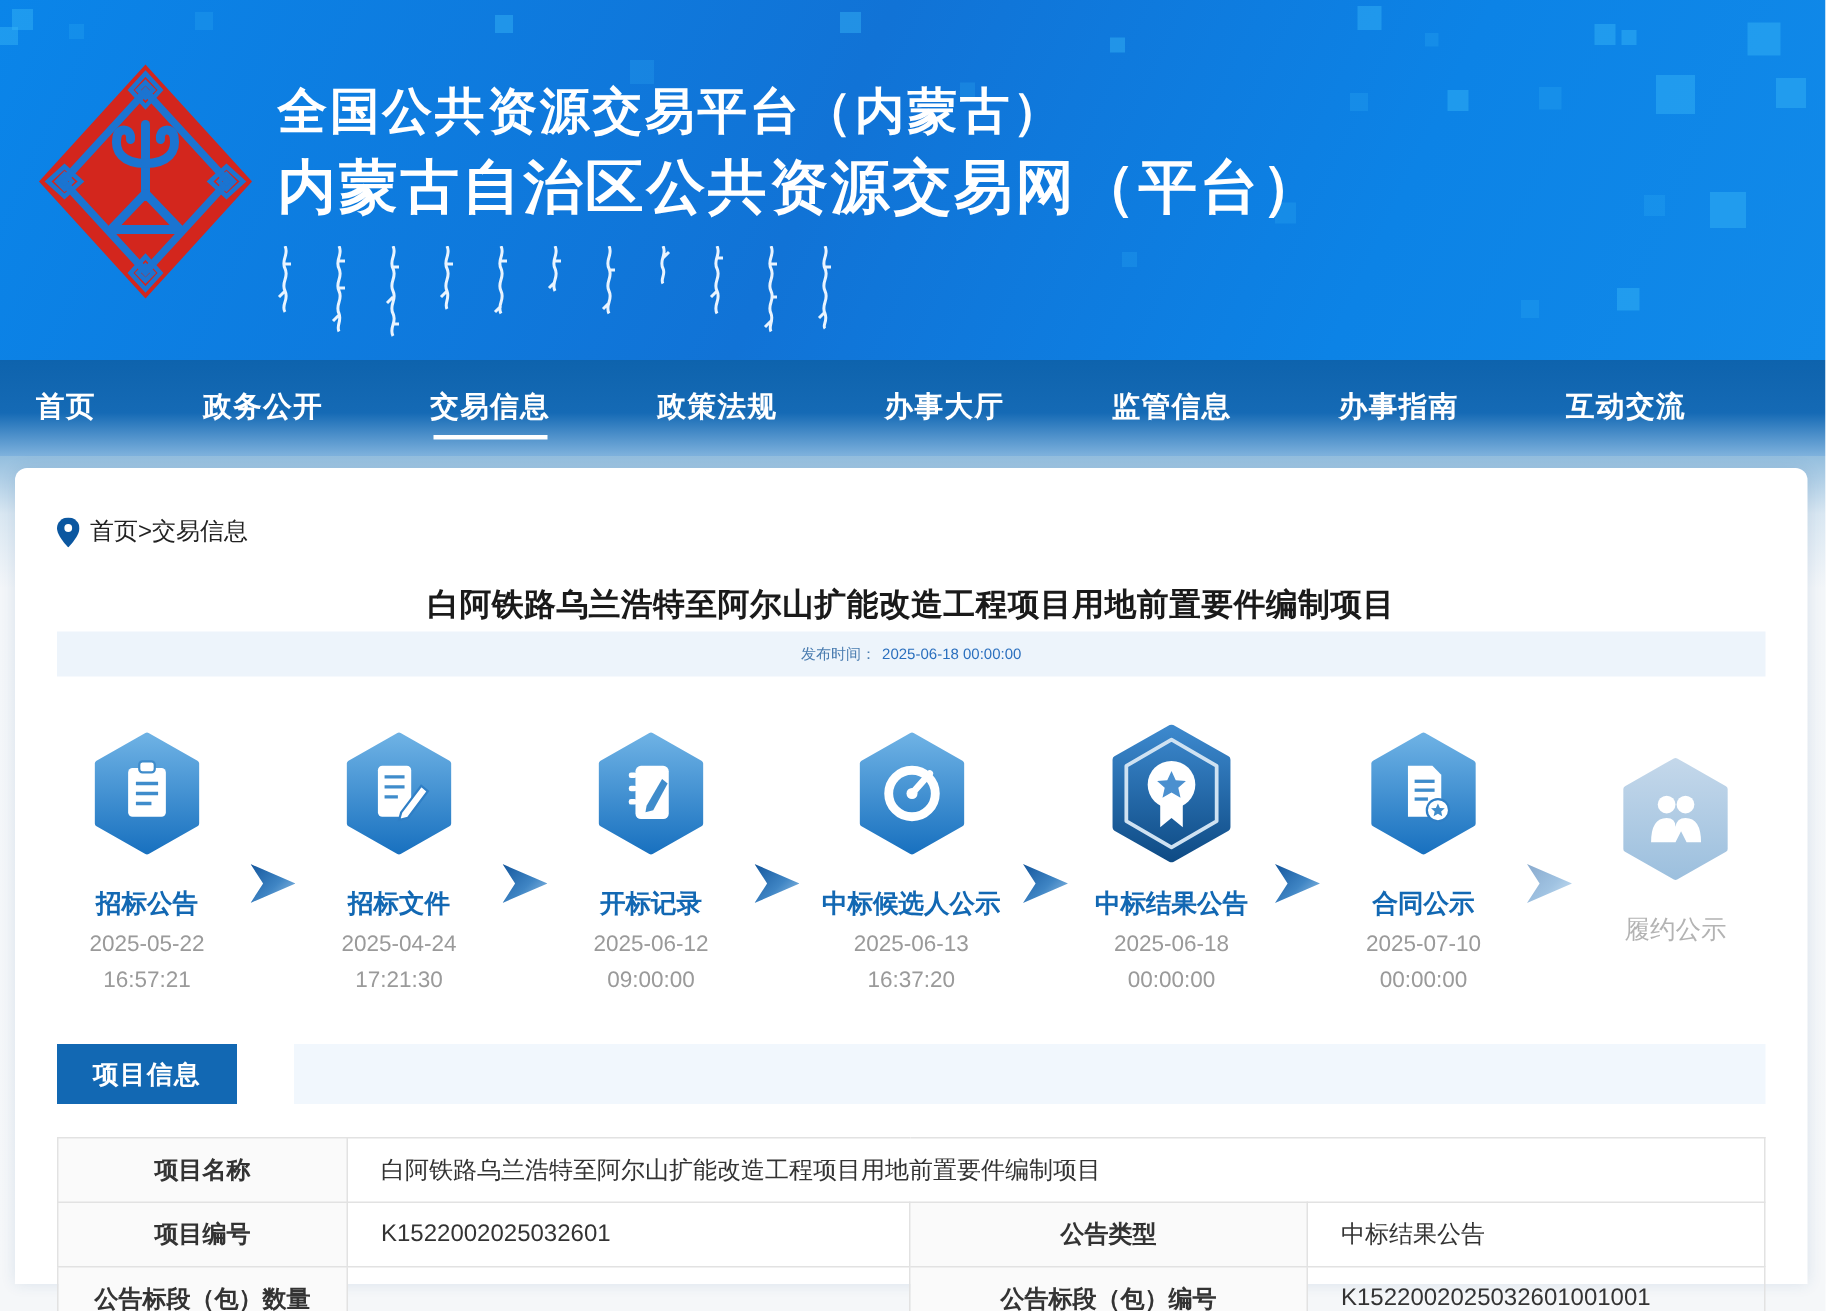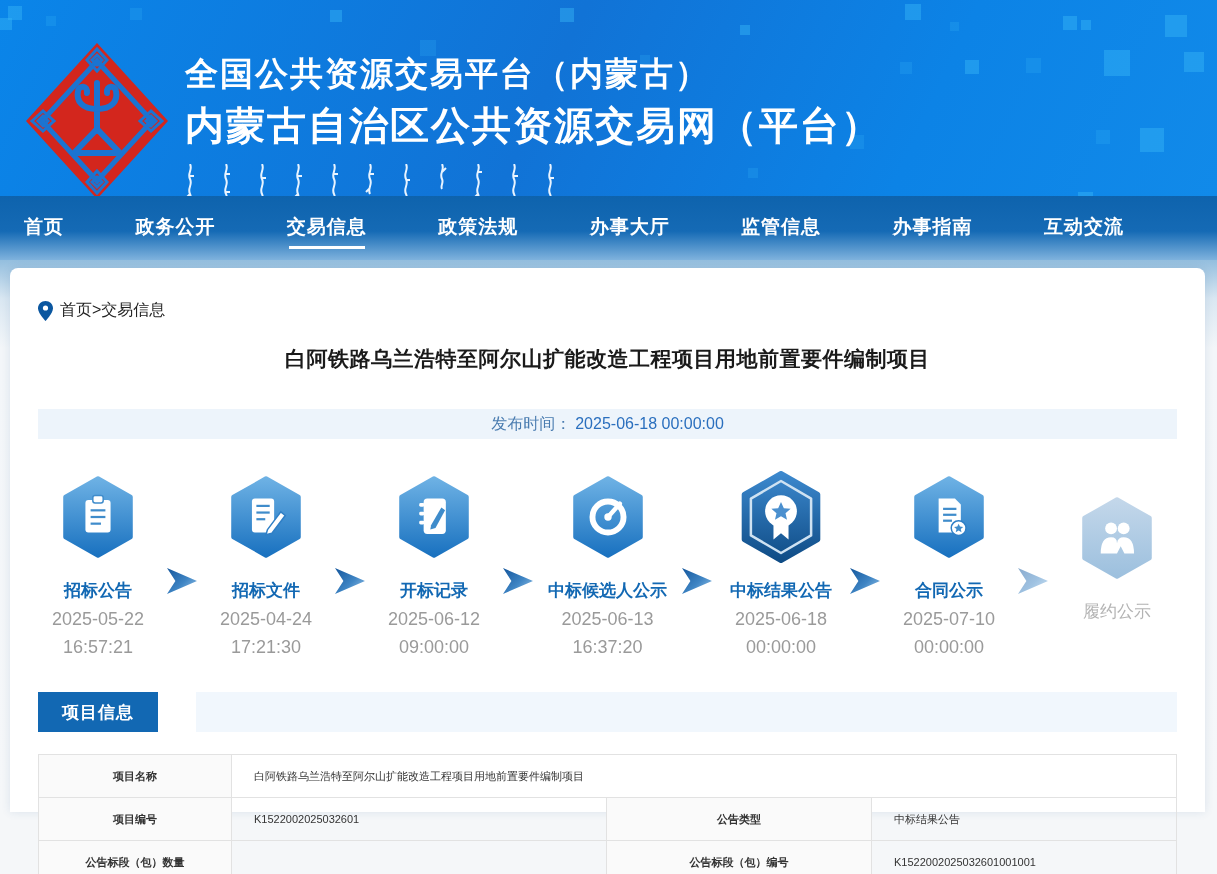--- a/index.html
+++ b/index.html
@@ -1,20 +1,20 @@
 <!DOCTYPE html>
 <html><head>
 <meta charset="utf-8">
 <style>
   html,body{margin:0;padding:0;}
   body{width:1217px;height:874px;overflow:hidden;font-family:"Liberation Sans","DejaVu Sans",sans-serif;background:#f5f7f9;}
   .page{width:1217px;height:874px;position:relative;}
 
   
-  .site-header{position:relative;height:196px;background:linear-gradient(115deg,#0a85e9 0%,#1173d6 45%,#0c83e6 75%,#118ae9 100%);overflow:hidden;}
+  .site-header{position:relative;height:240px;background:linear-gradient(115deg,#0a85e9 0%,#1173d6 45%,#0c83e6 75%,#118ae9 100%);overflow:hidden;}
   .sq{position:absolute;background:#38b6f7;opacity:.45;}
   .sq.dim{opacity:.22;}
   .logo-wrap{position:absolute;left:18px;top:32px;width:158px;height:178px;display:flex;align-items:center;justify-content:center;}
   .titles{position:absolute;left:185px;top:50px;color:#fff;}
   .titles .t1{font-size:33px;font-weight:bold;letter-spacing:2px;line-height:1.45;}
   .titles .t2{font-size:39px;font-weight:bold;letter-spacing:2px;line-height:1.45;}
   .mongolian{display:flex;align-items:flex-start;gap:26px;margin-top:10px;height:70px;}
   .mongolian svg{display:block;}
 
   
@@ -26,43 +26,43 @@
   
   .below{position:relative;height:552px;background:linear-gradient(180deg,#93bede 0%,#d9e7f2 7%,#f3f6f9 16%,#f5f7f9 100%);}
   .panel{position:absolute;left:10px;right:12px;top:8px;bottom:0;background:#fff;border-radius:8px 8px 0 0;box-shadow:0 0 10px rgba(30,80,140,.12);padding:0 28px;box-sizing:border-box;}
 
   .breadcrumb{display:flex;align-items:center;gap:7px;margin-top:32px;font-size:16px;color:#222;}
   .breadcrumb svg{display:block;}
   .crumb-text{cursor:pointer;}
 
   .doc-title{text-align:center;font-size:21px;font-weight:bold;color:#1a1a1a;margin-top:24px;letter-spacing:.5px;}
 
-  .pub-bar{margin-top:36px;height:30px;background:#edf4fb;display:flex;align-items:center;justify-content:center;font-size:16px;}
+  .pub-bar{margin-top:4px;height:30px;background:#edf4fb;display:flex;align-items:center;justify-content:center;font-size:10px;}
   .pub-label{color:#4a7cb0;}
   .pub-time{color:#2a6fbe;margin-left:4px;}
 
   
   .timeline{display:flex;justify-content:space-between;align-items:center;margin-top:32px;padding:0 6px;}
   .step{display:flex;flex-direction:column;align-items:center;min-width:108px;cursor:pointer;}
   .step .icon-row{height:92px;display:flex;align-items:center;justify-content:center;}
   .step-label{margin-top:16px;font-size:17px;font-weight:bold;color:#1268b3;white-space:nowrap;}
-  .step-date,.step-time{margin-top:7px;font-size:18px;color:#9a9a9a;}
+  .step-date,.step-time{margin-top:7px;font-size:15px;color:#9a9a9a;}
   .step.disabled{cursor:default;}
   .step.disabled .step-label{color:#b3b3b3;font-weight:normal;}
   .arrow{width:30px;height:26px;margin-top:33px;clip-path:polygon(0 0,100% 50%,0 100%,28% 50%);background:linear-gradient(135deg,#14569c 0%,#3f85c4 55%,#9bc6e9 100%);flex-shrink:0;}
   .arrow.faint{opacity:.5;}
 
   
   .section-head{display:flex;margin-top:34px;height:40px;gap:38px;}
   .section-tab{background:#1268b3;color:#fff;font-size:17px;font-weight:bold;display:flex;align-items:center;padding:0 24px;letter-spacing:1px;}
   .section-strip{flex:1;background:#f1f7fd;}
 
   
   table.info{width:100%;border-collapse:collapse;margin-top:22px;table-layout:fixed;}
-  table.info td{border:1px solid #e2e2e2;height:40px;font-size:11px;color:#333;}
+  table.info td{border:1px solid #e2e2e2;height:40px;font-size:16px;color:#333;}
   td.lbl{background:#fafafa;text-align:center;font-weight:bold;}
   td.val{padding-left:22px;}
   tr.last td{border-bottom:2px solid #cfcfcf;}
 </style>
 </head>
 <body>
 
 <div class="page">
 
   <div class="site-header">

